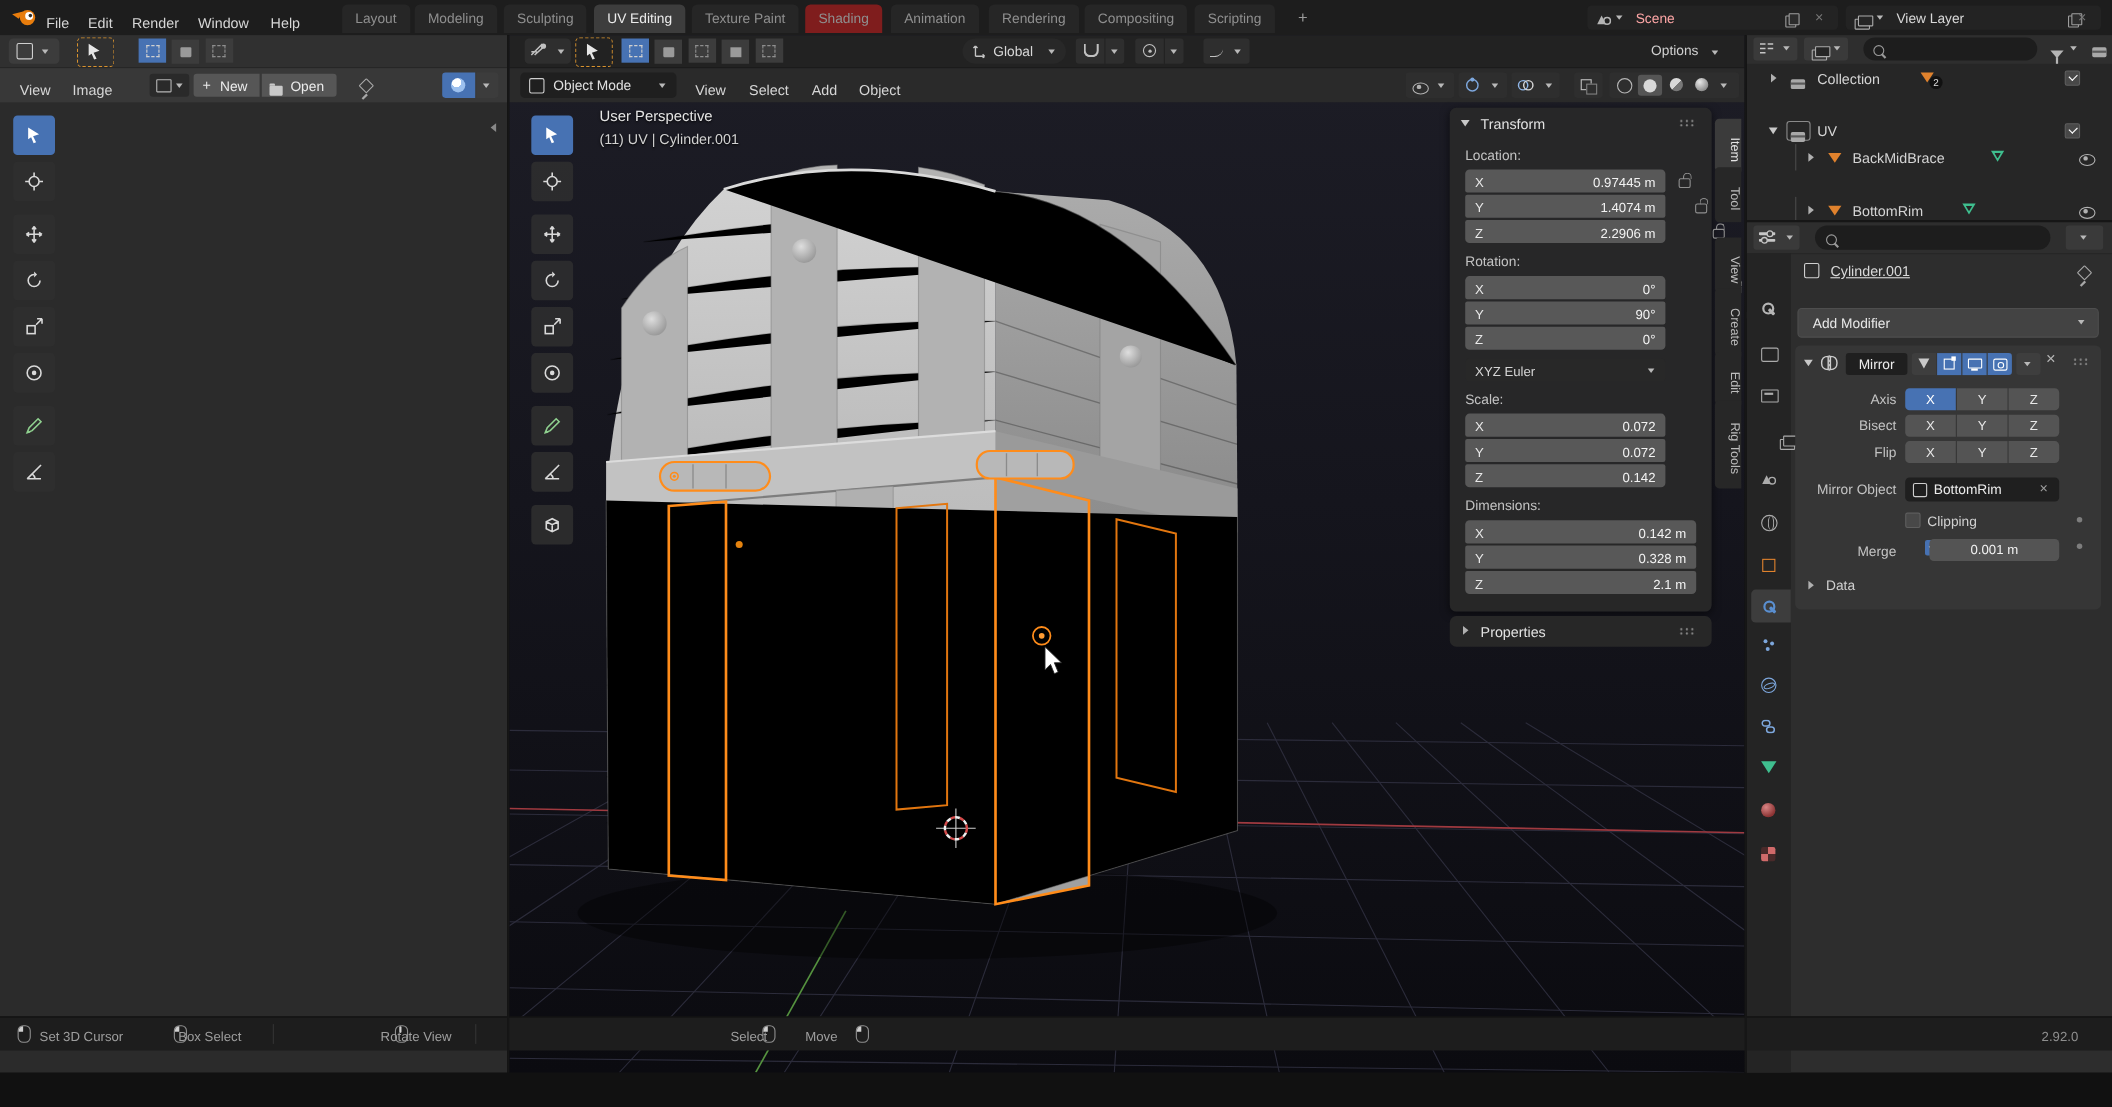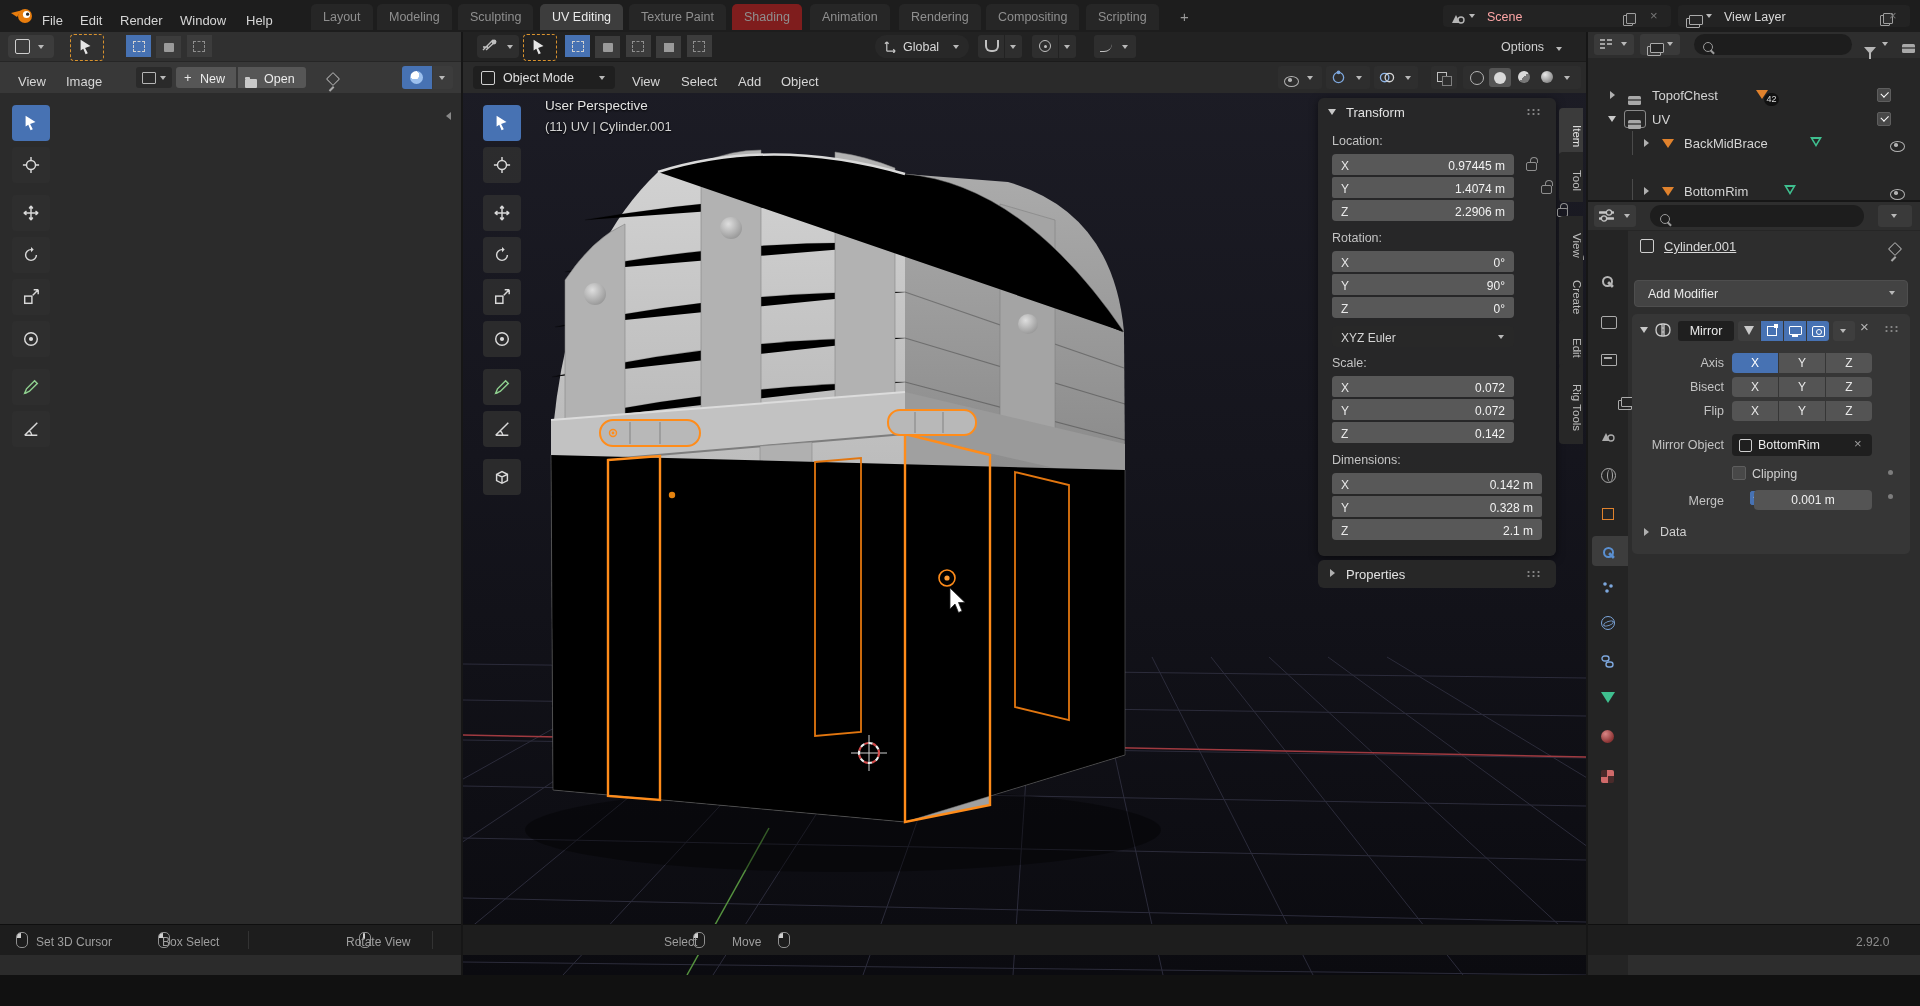--- a/index.html
+++ b/index.html
@@ -627,26 +627,26 @@
     <div class="abs" style="left:106px;top:2px;width:158px;height:21px;background:#1d1d1d;border-radius:11px;">
       <span class="abs mag" style="left:9px;top:4px;"></span>
     </div>
     <div class="abs" style="left:272px;top:2px;width:36px;height:21px;">
       <span class="abs funnel" style="left:4px;top:6px;"></span>
       <span class="abs chev" style="left:22px;top:8px;"></span>
     </div>
     <span class="abs colbox" style="left:314px;top:7px;"></span>
   </div>
 
-  <div class="abs" style="left:0;top:51px;width:332px;height:24px;">
+  <div class="abs" style="left:0;top:27px;width:332px;height:24px;">
     <span class="abs chev-r" style="left:22px;top:8px;"></span>
     <span class="abs colbox" style="left:40px;top:8px;"></span>
-    <span class="abs" style="left:64px;top:5px;font-size:13px;color:#d4d4d4;">TopofChest</span>
-    <span class="abs tri-o" style="left:168px;top:7px;"></span>
-    <span class="abs" style="left:176px;top:10px;width:15px;height:13px;background:#111;border-radius:7px;color:#ddd;font-size:9px;text-align:center;line-height:13px;">42</span>
+    <span class="abs" style="left:64px;top:5px;font-size:13px;color:#d4d4d4;">Collection</span>
+    <span class="abs tri-o" style="left:158px;top:7px;"></span>
+    <span class="abs" style="left:166px;top:10px;width:12px;height:12px;background:#111;border-radius:50%;color:#ddd;font-size:9px;text-align:center;line-height:12px;">2</span>
     <span class="abs cbx on" style="left:272px;top:5px;"></span>
     
   </div>
   <div class="abs" style="left:0;top:99px;width:332px;height:24px;">
     <span class="abs" style="left:44px;top:0;width:1px;height:24px;background:#4a4a4a;"></span>
     <span class="abs chev-r" style="left:56px;top:8px;"></span>
     <span class="abs tri-o" style="left:74px;top:8px;"></span>
     <span class="abs" style="left:96px;top:5px;font-size:13px;color:#d4d4d4;">BackMidBrace</span>
     <span class="abs" style="left:222px;top:6px;width:0;height:0;border-left:6px solid transparent;border-right:6px solid transparent;border-top:10px solid #3fbf8f;"></span>
     <span class="abs" style="left:225px;top:8px;width:6px;height:5px;background:#262626;clip-path:polygon(0 0,100% 0,50% 100%);"></span>

